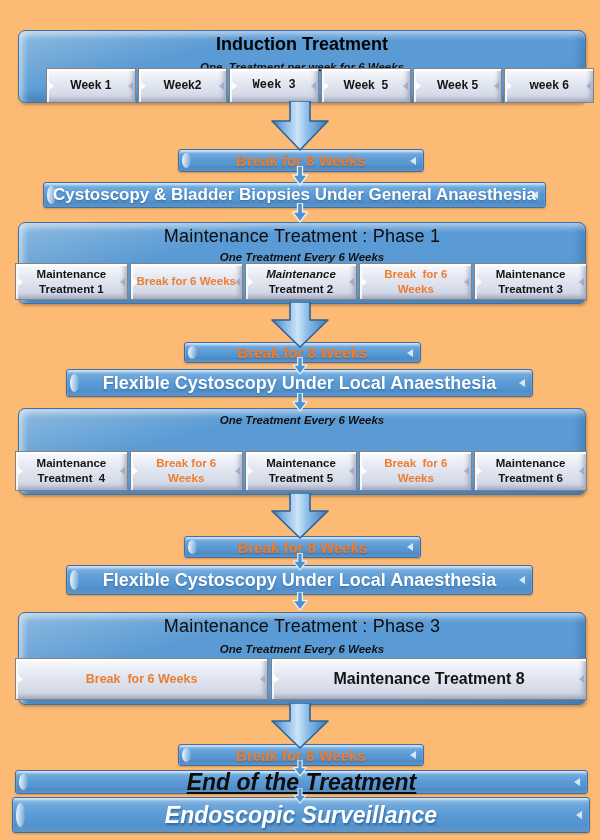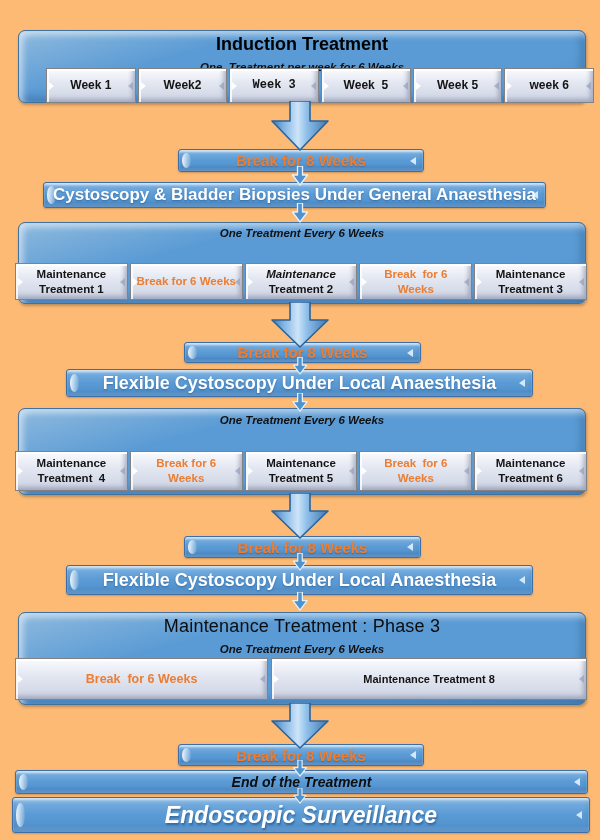--- a/index.html
+++ b/index.html
@@ -73,21 +73,21 @@
   }
   .bar::after{
     content:"";position:absolute;right:7px;top:50%;transform:translateY(-50%);
     border-right:6px solid rgba(235,246,255,.85);
     border-top:4px solid transparent;border-bottom:4px solid transparent;
   }
   .bar.orange-text{color:#ed7d31;font-weight:bold;font-size:15px;
     text-shadow:0 1px 1px rgba(80,35,0,.25);}
   .bar.white-text{color:#fff;font-weight:bold;
     text-shadow:0 1px 2px rgba(10,50,95,.4);}
-  .bar.black-italic{color:#0d0d0d;font-weight:bold;font-style:italic;font-size:14px;}
+  .bar.black-italic{color:#0d0d0d;font-weight:bold;font-style:italic;font-size:23px;text-decoration:underline;}
   .bar.white-italic{color:#fff;font-weight:bold;font-style:italic;font-size:23px;
     text-shadow:1px 2px 2px rgba(10,50,95,.45);}
 
   
   .arrow{position:absolute;z-index:3;pointer-events:none;}
 </style>
 </head>
 <body>
 
 <svg width="0" height="0" style="position:absolute" aria-hidden="true">
@@ -131,20 +131,21 @@
 
   <div class="bar white-text" style="left:43px;top:182px;width:503px;height:26px;font-size:17px;">
     <span>Cystoscopy &amp; Bladder Biopsies Under General Anaesthesia</span>
   </div>
 
   <svg class="arrow" style="left:291px;top:203px;" width="18" height="20" viewBox="0 0 18 20">
       <path d="M6.5 0 H11.5 V9 H16.5 L9 19 L1.5 9 H6.5 Z" fill="#4e92cf" stroke="#e8f2fa" stroke-width="1.3" stroke-linejoin="round"></path>
     </svg>
 
   <div class="phasebox" style="top:222px;height:82px;">
+    <div class="phase-title">Maintenance Treatment : Phase 1</div>
     <div class="box-sub" style="margin-top:4px;">One Treatment Every 6 Weeks</div>
     <div class="cell-row" style="left:-4px;right:-2px;bottom:3px;height:37px;">
       <div class="cell"><span>Maintenance</span><span>Treatment 1</span></div>
       <div class="cell break"><span>Break for 6 Weeks</span></div>
       <div class="cell"><span class="it">Maintenance</span><span>Treatment 2</span></div>
       <div class="cell break"><span>Break  for 6</span><span>Weeks</span></div>
       <div class="cell"><span>Maintenance</span><span>Treatment 3</span></div>
     </div>
   </div>
 
@@ -197,21 +198,21 @@
 
   <svg class="arrow" style="left:291px;top:592px;" width="18" height="19" viewBox="0 0 18 20">
       <path d="M6.5 0 H11.5 V9 H16.5 L9 19 L1.5 9 H6.5 Z" fill="#4e92cf" stroke="#e8f2fa" stroke-width="1.3" stroke-linejoin="round"></path>
     </svg>
 
   <div class="phasebox" style="top:612px;height:93px;">
     <div class="phase-title">Maintenance Treatment : Phase 3</div>
     <div class="box-sub" style="margin-top:6px;">One Treatment Every 6 Weeks</div>
     <div class="cell-row" style="left:-4px;right:-2px;bottom:4px;height:42px;gap:3px;">
       <div class="cell break" style="flex:160;font-size:12.5px;"><span>Break  for 6 Weeks</span></div>
-      <div class="cell" style="flex:200;font-size:11px;"><span>Maintenance Treatment 8</span></div>
+      <div class="cell" style="flex:200;font-size:16px;"><span>Maintenance Treatment 8</span></div>
     </div>
   </div>
 
   <svg class="arrow" style="left:269px;top:703px;" width="62" height="46" viewBox="0 0 62 46">
       <path d="M21 0 H41 V18 H59 L31 45 L3 18 H21 Z" fill="url(#agrad)" stroke="#2b639c" stroke-width="1.6" stroke-linejoin="round"></path>
     </svg>
 
   <div class="bar orange-text" style="left:178px;top:744px;width:246px;height:22px;">
     <span>Break for 8 Weeks</span>
   </div>

